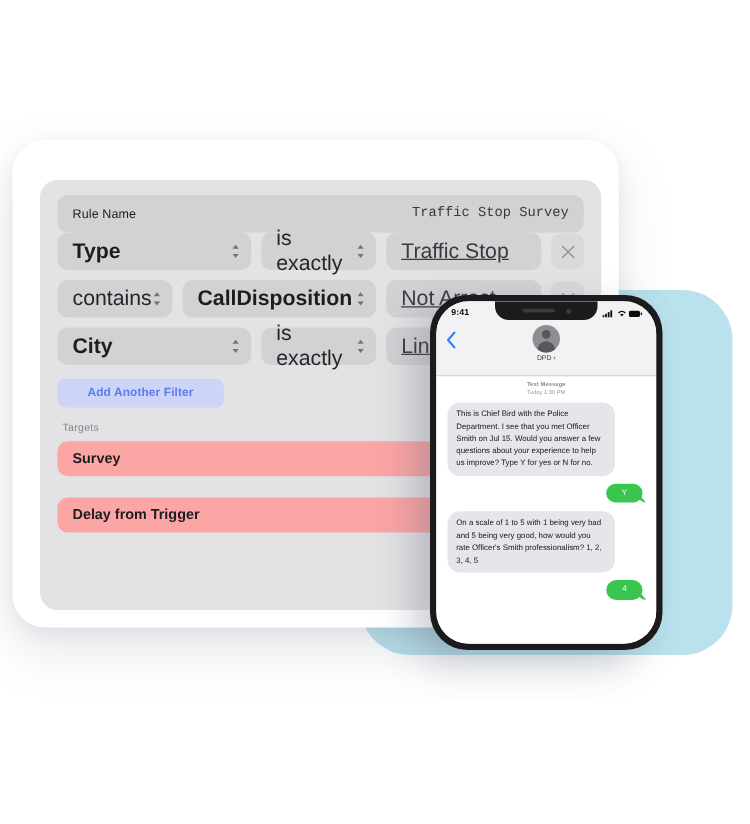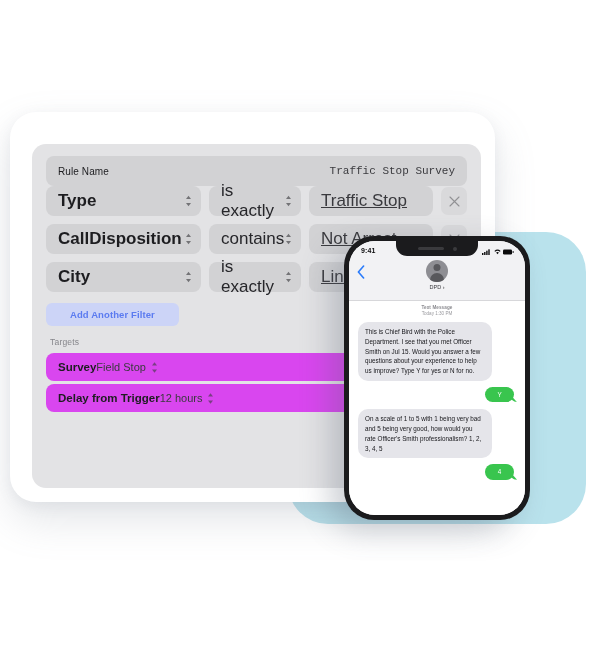--- a/index.html
+++ b/index.html
@@ -162,27 +162,27 @@
     margin-top: 3px;
     border: none;
     cursor: pointer;
     letter-spacing: .1px;
   }
 
   
   .target-row {
     display: flex;
     align-items: center;
-    justify-content: flex-start;
-    background: #d946ef;
+    justify-content: space-between;
+    background: #fca5a5;
     border-radius: 8px;
     height: 28px;
     padding: 0 10px 0 12px;
     box-sizing: border-box;
-    margin-bottom: 3px;
+    margin-bottom: 17px;
     position: relative;
   }
   .target-row .t-label {
     font-size: 11.5px;
     font-weight: bold;
     color: #1d1d20;
   }
   .t-right {
     display: flex;
     align-items: center;
@@ -441,31 +441,31 @@
         <div class="clear-btn">
           <span>
             <svg width="11" height="11" viewBox="0 0 11 11">
                 <path d="M1 1 L10 10 M10 1 L1 10" stroke="#4a4a4e" stroke-width="1.1" stroke-linecap="round"></path>
               </svg>
           </span>
         </div>
       </div>
 
       <div class="filter-row">
+        <div class="sel op">
+          <span>contains</span>
+          <span class="chev">
+            <svg width="7" height="13" viewBox="0 0 7 13">
+                <path d="M3.5 1.2 L6 4.4 L1 4.4 Z" fill="#3a3a3e"></path>
+                <path d="M3.5 11.8 L6 8.6 L1 8.6 Z" fill="#3a3a3e"></path>
+              </svg>
+          </span>
+        </div>
         <div class="sel field">
           <span>CallDisposition</span>
-          <span class="chev">
-            <svg width="7" height="13" viewBox="0 0 7 13">
-                <path d="M3.5 1.2 L6 4.4 L1 4.4 Z" fill="#3a3a3e"></path>
-                <path d="M3.5 11.8 L6 8.6 L1 8.6 Z" fill="#3a3a3e"></path>
-              </svg>
-          </span>
-        </div>
-        <div class="sel op">
-          <span>contains</span>
           <span class="chev">
             <svg width="7" height="13" viewBox="0 0 7 13">
                 <path d="M3.5 1.2 L6 4.4 L1 4.4 Z" fill="#3a3a3e"></path>
                 <path d="M3.5 11.8 L6 8.6 L1 8.6 Z" fill="#3a3a3e"></path>
               </svg>
           </span>
         </div>
         <div class="sel val">
           <span>Not Arrest</span>
         </div>

